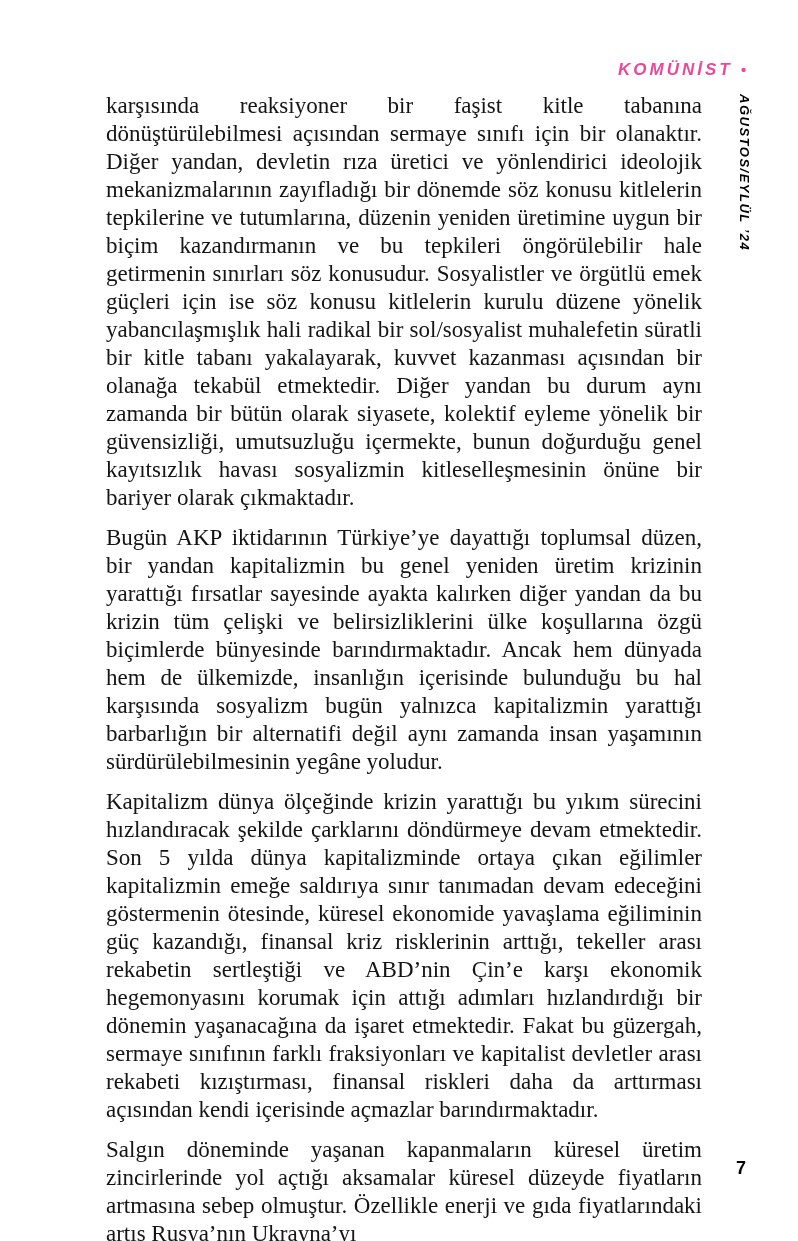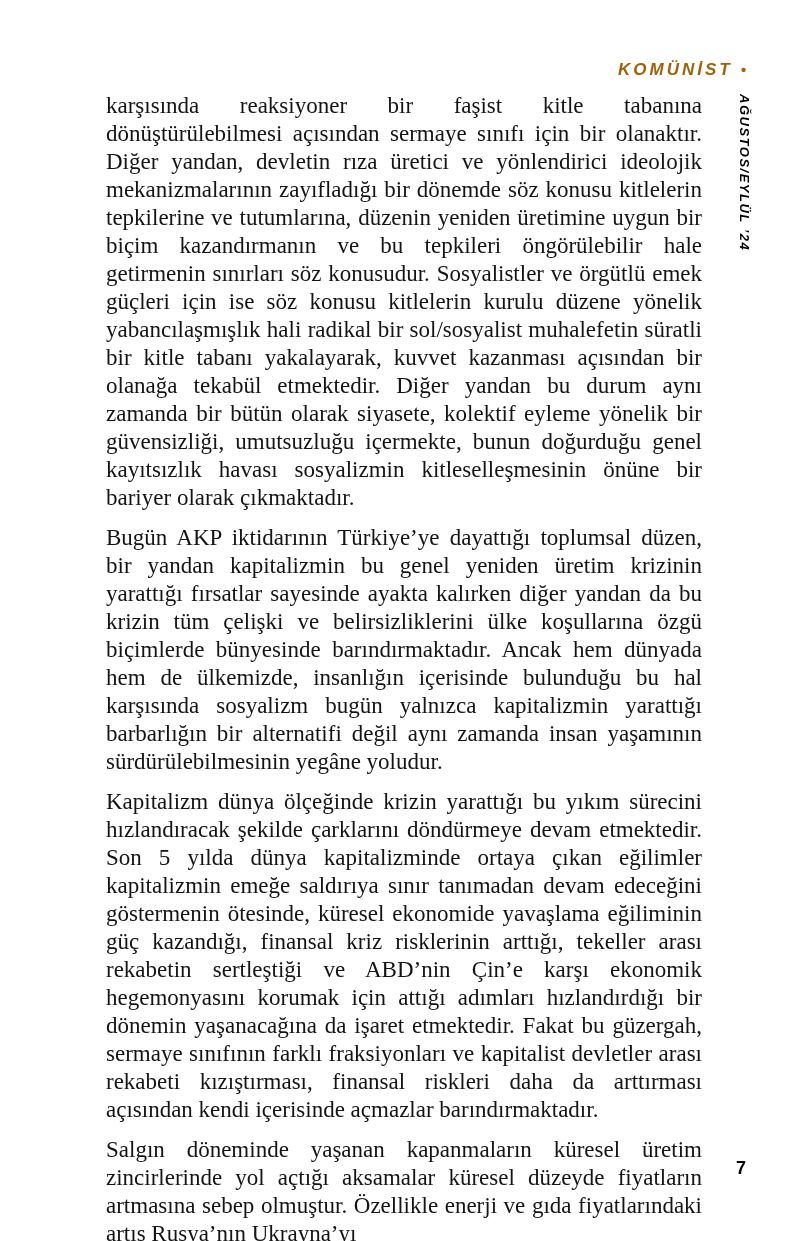--- a/index.html
+++ b/index.html
@@ -18,21 +18,21 @@
   }
   .masthead {
     position: absolute;
     top: 60px;
     right: 52px;
     font-family: "Liberation Sans", sans-serif;
     font-style: italic;
     font-weight: 800;
     font-size: 17px;
     letter-spacing: 3px;
-    color: #a16207;
+    color: #ec4899;
     white-space: nowrap;
   }
   .masthead .bullet {
     letter-spacing: 0;
     margin-left: 8px;
     font-size: 15px;
   }
   .issue {
     position: absolute;
     top: 94px;

